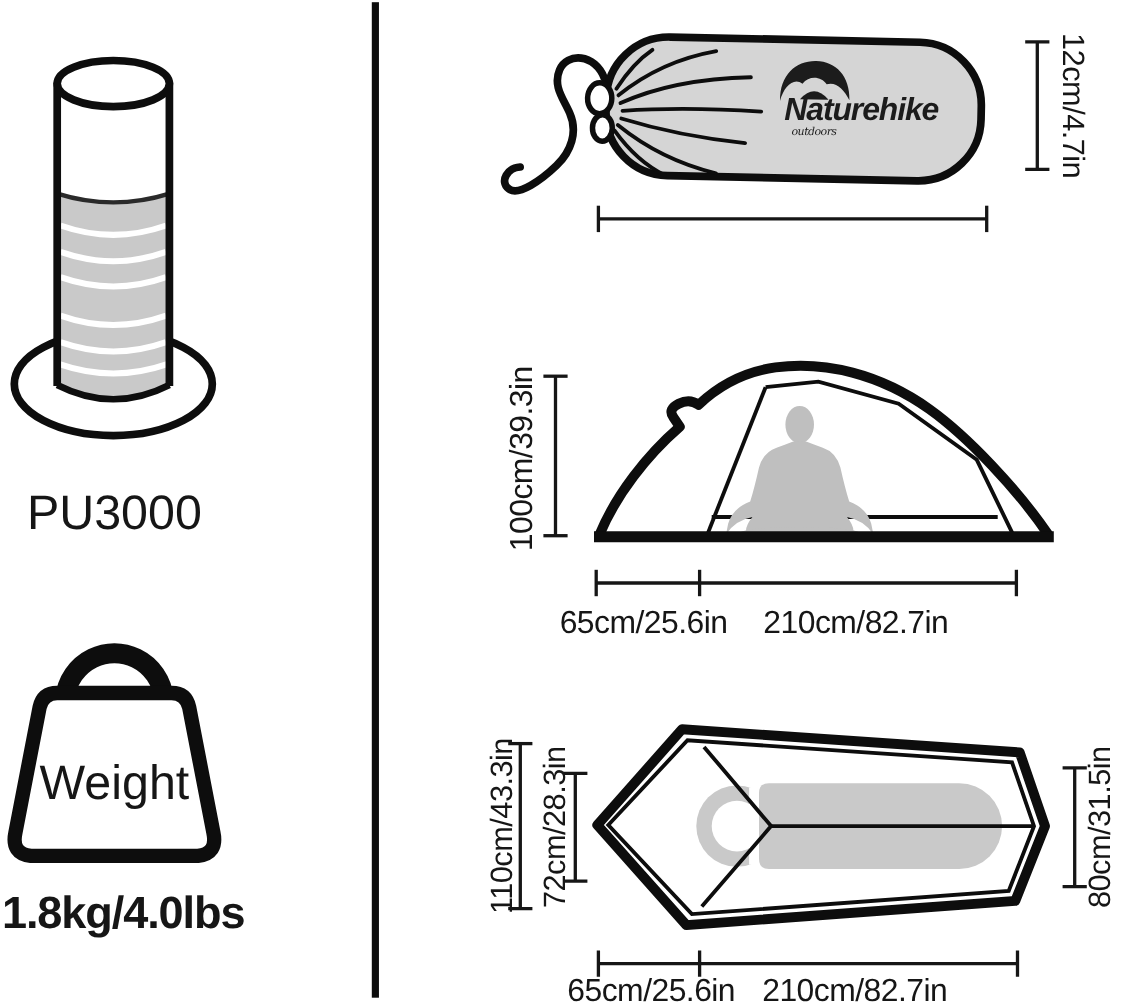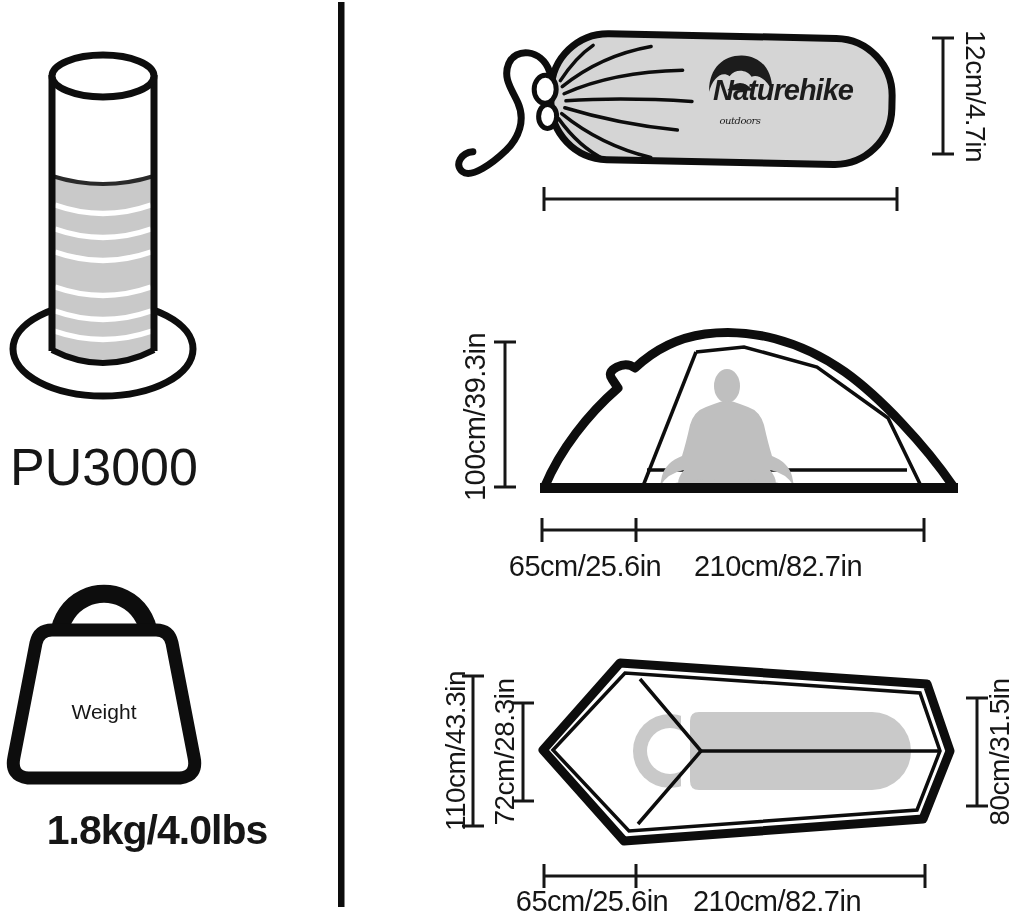--- a/index.html
+++ b/index.html
@@ -7,23 +7,23 @@
     position:relative;width:1019px;height:913px;background:#ffffff;overflow:hidden;
     font-family:"Liberation Sans",sans-serif;color:#0d0d0d;
   }
   .canvas svg{position:absolute;left:0;top:0;}
   .lbl{position:absolute;text-align:center;white-space:nowrap;color:#161616;
        font-family:"Liberation Sans",sans-serif;letter-spacing:-0.5px;}
   .dim{font-size:29px;line-height:30px;}
   .dim-sm{font-size:28px;line-height:30px;}
   .rot-ccw{transform:rotate(-90deg);}
   .rot-cw{transform:rotate(90deg);}
-  .pu{font-size:52px;line-height:40px;letter-spacing:0;}
-  .wlabel{font-size:21px;line-height:33px;letter-spacing:0;}
-  .wvalue{font-size:41px;line-height:42px;font-weight:700;letter-spacing:-1px;padding-left:45px;}
+  .pu{font-size:44px;line-height:40px;letter-spacing:0;}
+  .wlabel{font-size:44px;line-height:33px;letter-spacing:0;}
+  .wvalue{font-size:41px;line-height:42px;font-weight:700;letter-spacing:-1px;}
   .brand{font-size:29px;line-height:29px;font-weight:700;font-style:italic;letter-spacing:-1px;color:#1c1c1c;}
   .tagline{font-size:10px;line-height:15px;font-style:italic;font-family:"DejaVu Serif",serif;color:#1c1c1c;}
 </style>
 </head>
 <body>
 
 <div class="canvas">
 
   <svg width="1019" height="913" viewBox="0 0 1019 913">
 
@@ -146,21 +146,21 @@
       <line x1="925" y1="864" x2="925" y2="888"></line>
     </g>
   </svg>
 
   <div class="lbl pu" style="left:8px;top:447px;width:192px;">PU3000</div>
 
   <div class="lbl wlabel" style="left:24px;top:695px;width:160px;">Weight</div>
 
   <div class="lbl wvalue" style="left:0px;top:809px;width:224px;">1.8kg/4.0lbs</div>
 
-  <div class="lbl brand" style="left:681px;top:76px;width:204px;">Naturehike</div>
+  <div class="lbl brand" style="left:681px;top:86px;width:204px;">Naturehike</div>
 
   <div class="lbl tagline" style="left:655px;top:113px;width:170px;">outdoors</div>
 
   <div class="lbl dim-sm rot-cw" style="left:900px;top:81px;width:150px;height:30px;">12cm/4.7in</div>
 
 
   <div class="lbl dim rot-ccw" style="left:384px;top:400px;width:186px;height:34px;">100cm/39.3in</div>
 
   <div class="lbl dim" style="left:487px;top:551px;width:196px;">65cm/25.6in</div>
 

